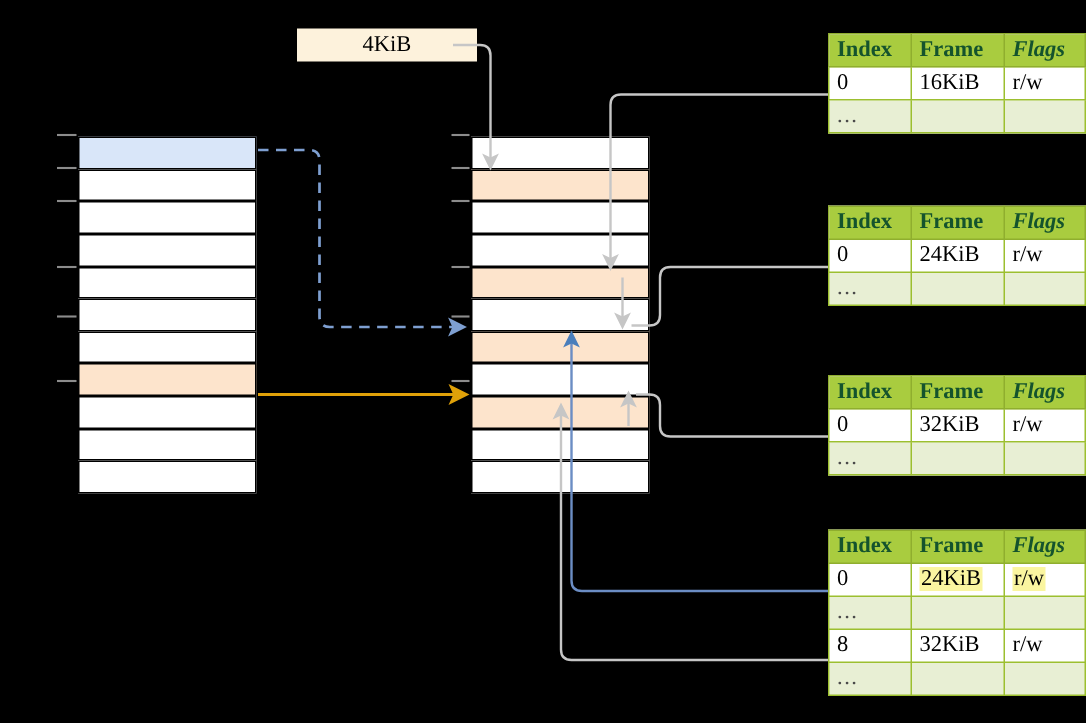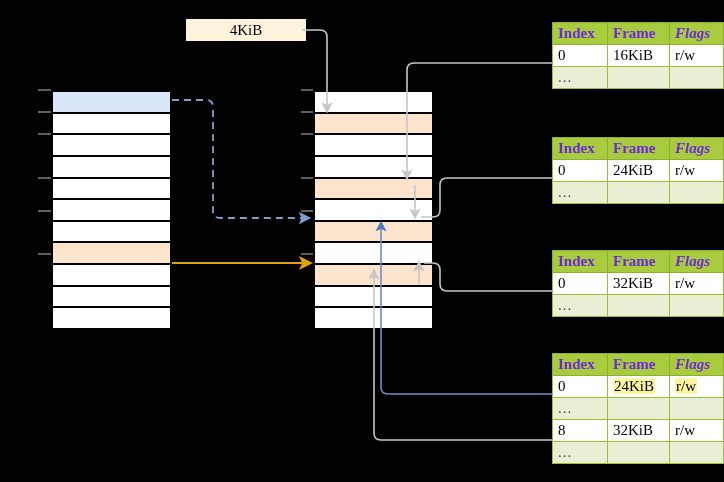--- a/index.html
+++ b/index.html
@@ -38,21 +38,21 @@
   
   .ptable{
     position:absolute;
     border-collapse:collapse;
     table-layout:fixed;
     background:#fff;
     border:1px solid #9cbf2f;
   }
   .ptable th{
     background:#a9cc3f;
-    color:#6d28d9;
+    color:#14532d;
     font-weight:bold;
     font-size:15px;
     text-align:left;
     padding:2px 5px;
     border:1px solid #8fae2e;
     height:22px;
     box-sizing:border-box;
     white-space:nowrap;
   }
   .ptable td{
@@ -70,21 +70,21 @@
   .hl{background:#faf5a0;padding:0 1px;}
   .col-idx{width:55px;}
   .col-frm{width:62px;}
   .col-flg{width:54px;font-style:italic;}
 </style>
 </head>
 <body>
 
 <div id="stage">
 
-  <div class="tag" id="tag-4kib" style="left:186px;top:19px;width:120px;">4KiB</div>
+  <div class="tag" id="tag-4kib" style="left:198px;top:19px;width:120px;">4KiB</div>
 
   <div class="col" id="left-col" style="left:51px;top:90px;width:121px;height:240px;">
       <div class="cell blue" style="height: 21.6364px;"></div>
       <div class="cell" style="height: 21.6364px;"></div>
       <div class="cell" style="height: 21.6364px;"></div>
       <div class="cell" style="height: 21.6364px;"></div>
       <div class="cell" style="height: 21.6364px;"></div>
       <div class="cell" style="height: 21.6364px;"></div>
       <div class="cell" style="height: 21.6364px;"></div>
       <div class="cell peach" style="height: 21.6364px;"></div>

